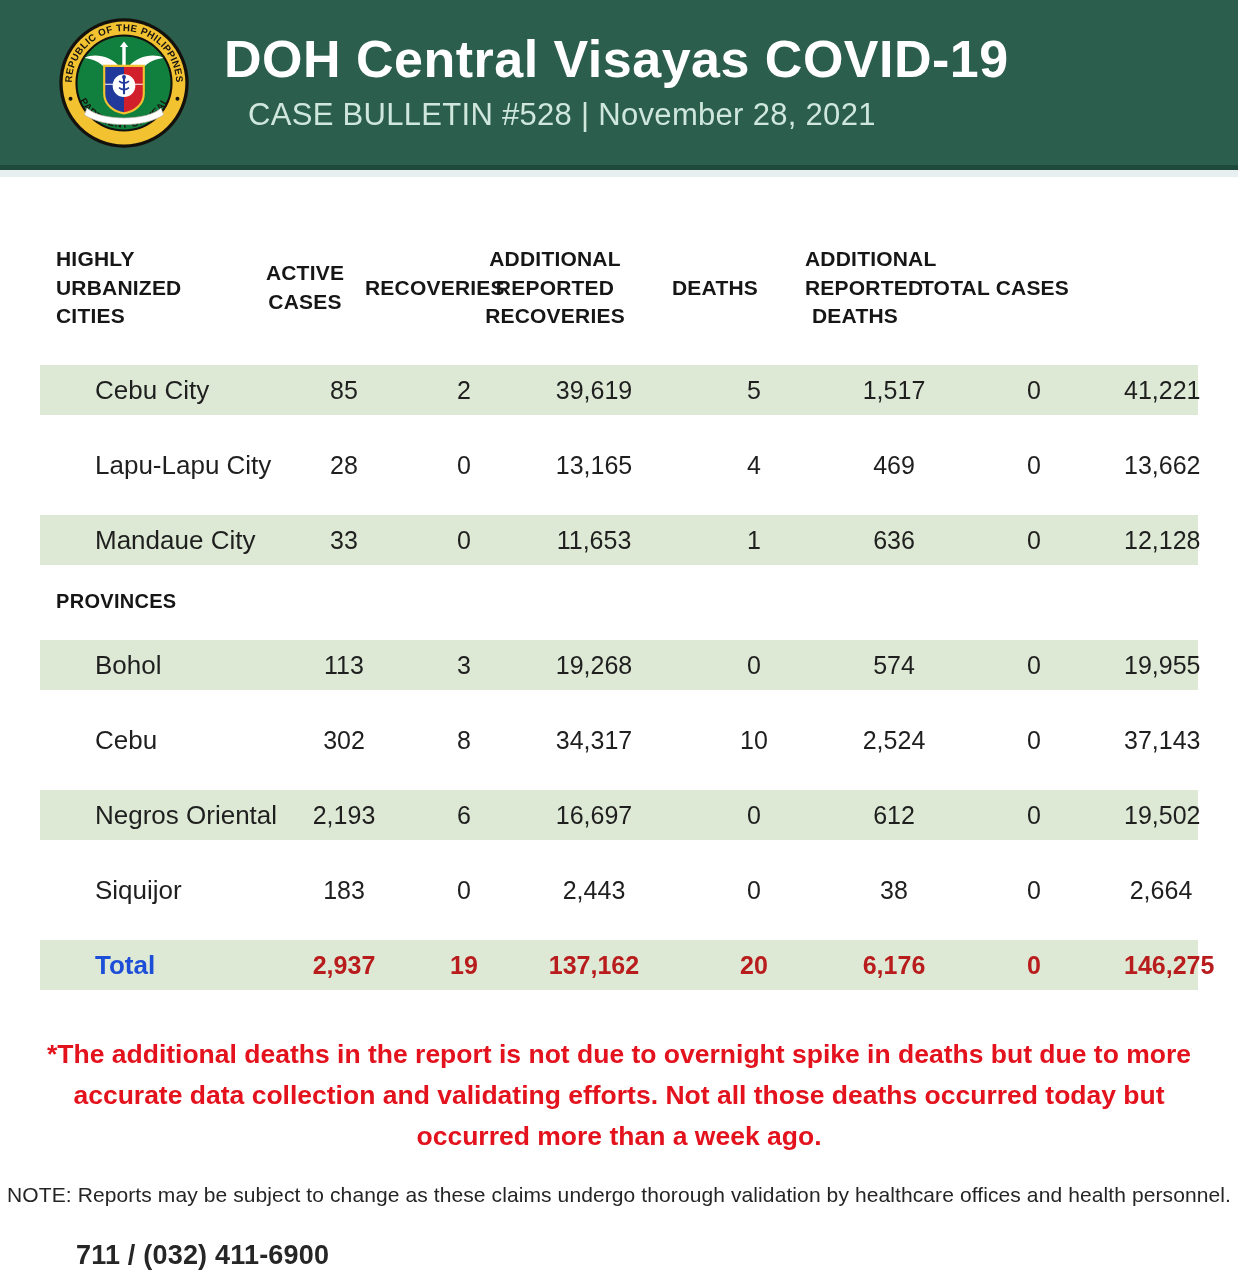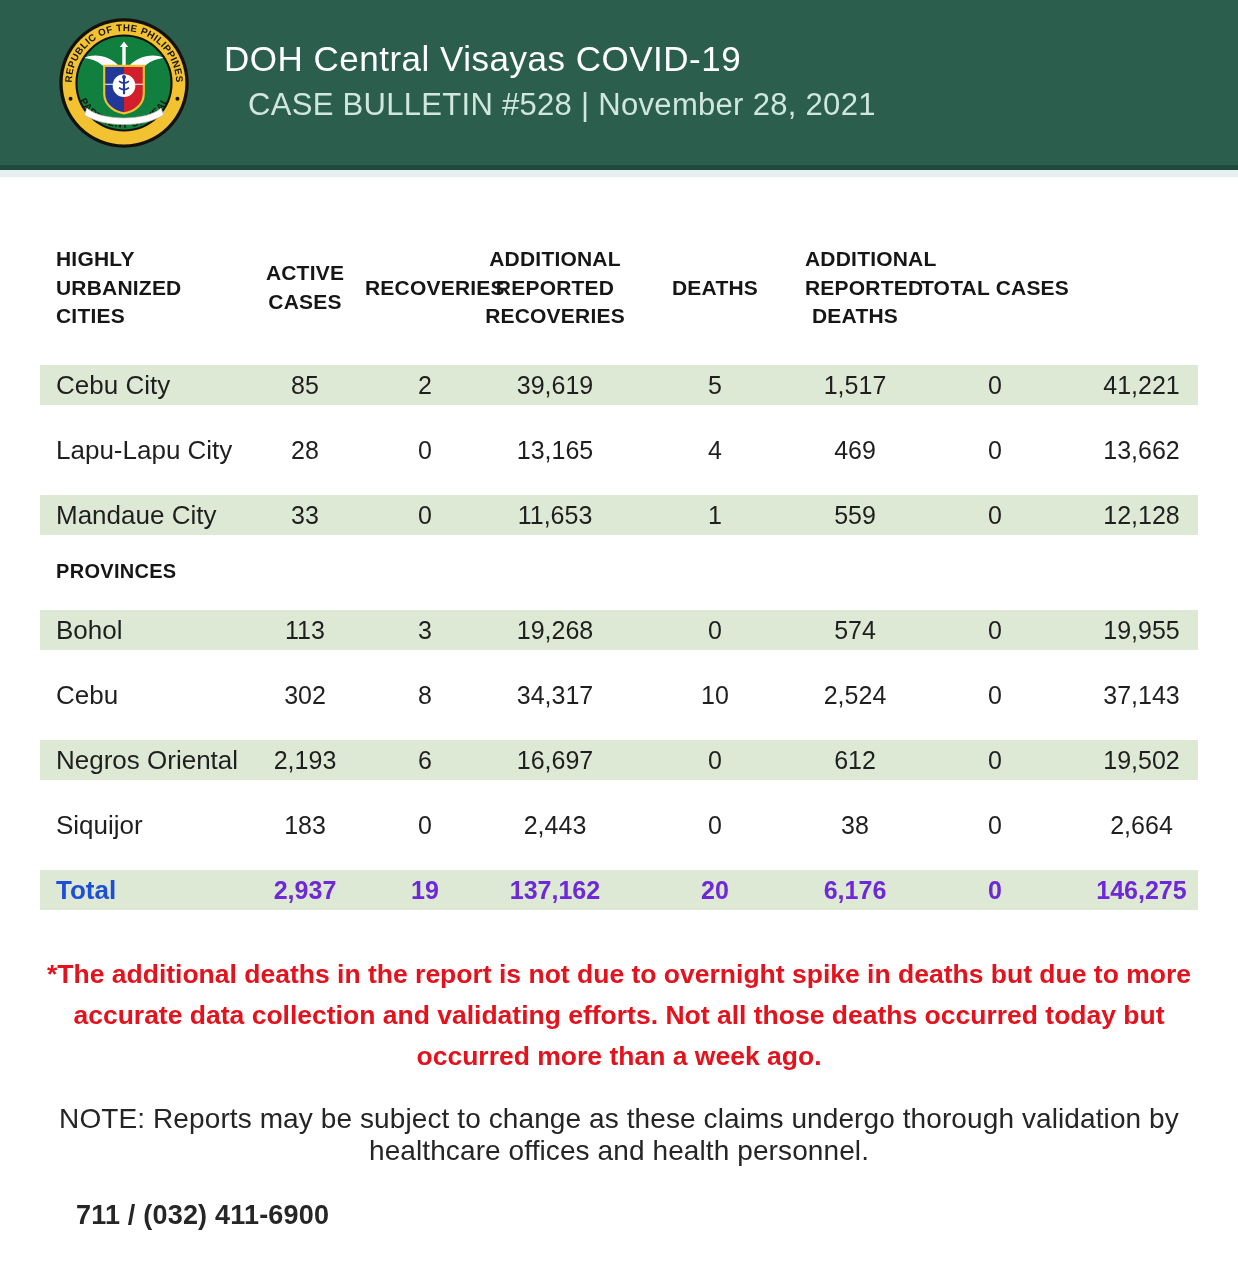--- a/index.html
+++ b/index.html
@@ -4,43 +4,43 @@
 <style>
   * { margin:0; padding:0; box-sizing:border-box; }
   body { background:#ffffff; font-family:"Liberation Sans", sans-serif; }
   .page { width:1238px; height:1280px; background:#ffffff; overflow:hidden; position:relative; }
 
   
   .header { height:170px; background:#2c5e4e; display:flex; align-items:center; padding-left:58px; gap:34px; border-bottom:5px solid #1e4a3c; }
   .header-gap { height:7px; background:#e7eff1; }
   .seal { width:132px; height:132px; flex:0 0 auto; }
   .title-block { display:flex; flex-direction:column; gap:8px; padding-bottom:4px; }
-  .title { color:#ffffff; font-size:35px; font-weight:400; letter-spacing:0.5px; }
+  .title { color:#ffffff; font-size:52px; font-weight:700; letter-spacing:0.5px; }
   .subtitle { color:#cfe7dd; font-size:31px; font-weight:500; letter-spacing:0.3px;margin-left:24px; }
 
   
   .content { padding:0 40px; }
   .grid-row { display:grid; grid-template-columns:205px 120px 120px 140px 180px 100px 180px 1fr; align-items:center; }
   .col-headers { padding-top:34px; min-height:188px; }
   .col-headers .hcell { font-size:21px; font-weight:700; color:#161616; text-align:center; line-height:1.38; letter-spacing:0.2px; }
   .col-headers .hcell.first { text-align:left; padding-left:16px; max-width:170px; }
 
-  .trow { height:40px; margin-bottom:25px; }
+  .trow { height:50px; margin-bottom:25px;padding-left:39px; }
   .trow.green { background:#dde9d5; }
   .trow .cell { font-size:25px; color:#1f1f1f; text-align:center; }
   .trow .cell.name { text-align:left; padding-left:16px; font-size:26px; }
   .trow.total-row { margin-bottom:0; }
-  .trow.total-row .cell { font-weight:700; color:#6d28d9; }
+  .trow.total-row .cell { font-weight:700; color:#b91c1c; }
   .trow.total-row .cell.name { color:#1d4ed8; }
 
   .section-label { font-size:20px; font-weight:700; color:#151515; padding-left:16px; margin:2px 0 27px 0; letter-spacing:0.3px; }
 
   
   .red-note { margin:44px auto 0; max-width:1150px; text-align:center; color:#e3121d; font-size:26.5px; font-weight:700; line-height:1.55; }
-  .plain-note { margin:26px auto 0; text-align:center; color:#252525; font-size:28px; letter-spacing:0.1px; }
+  .plain-note { margin:26px auto 0; text-align:center; color:#252525; font-size:21px; letter-spacing:0.1px; }
 
   
   .footer { margin-top:32px; padding:0 70px 0 76px; display:flex; align-items:center; justify-content:space-between; }
   .f-item { display:flex; align-items:center; gap:15px; }
   .f-item .label { font-size:31px; font-weight:700; color:#262626; letter-spacing:0.2px; }
   .phone-lines { display:flex; flex-direction:column; gap:3px; }
   .phone-lines .label { font-size:27px; font-weight:700; color:#262626; line-height:1.25; }
 </style>
 </head>
 <body>
@@ -116,21 +116,21 @@
       <div class="cell">469</div>
       <div class="cell">0</div>
       <div class="cell">13,662</div>
     </div>
     <div class="grid-row trow green">
       <div class="cell name">Mandaue City</div>
       <div class="cell">33</div>
       <div class="cell">0</div>
       <div class="cell">11,653</div>
       <div class="cell">1</div>
-      <div class="cell">559</div>
+      <div class="cell">636</div>
       <div class="cell">0</div>
       <div class="cell">12,128</div>
     </div>
 
     <div class="section-label">PROVINCES</div>
 
     <div class="grid-row trow green">
       <div class="cell name">Bohol</div>
       <div class="cell">113</div>
       <div class="cell">3</div>

